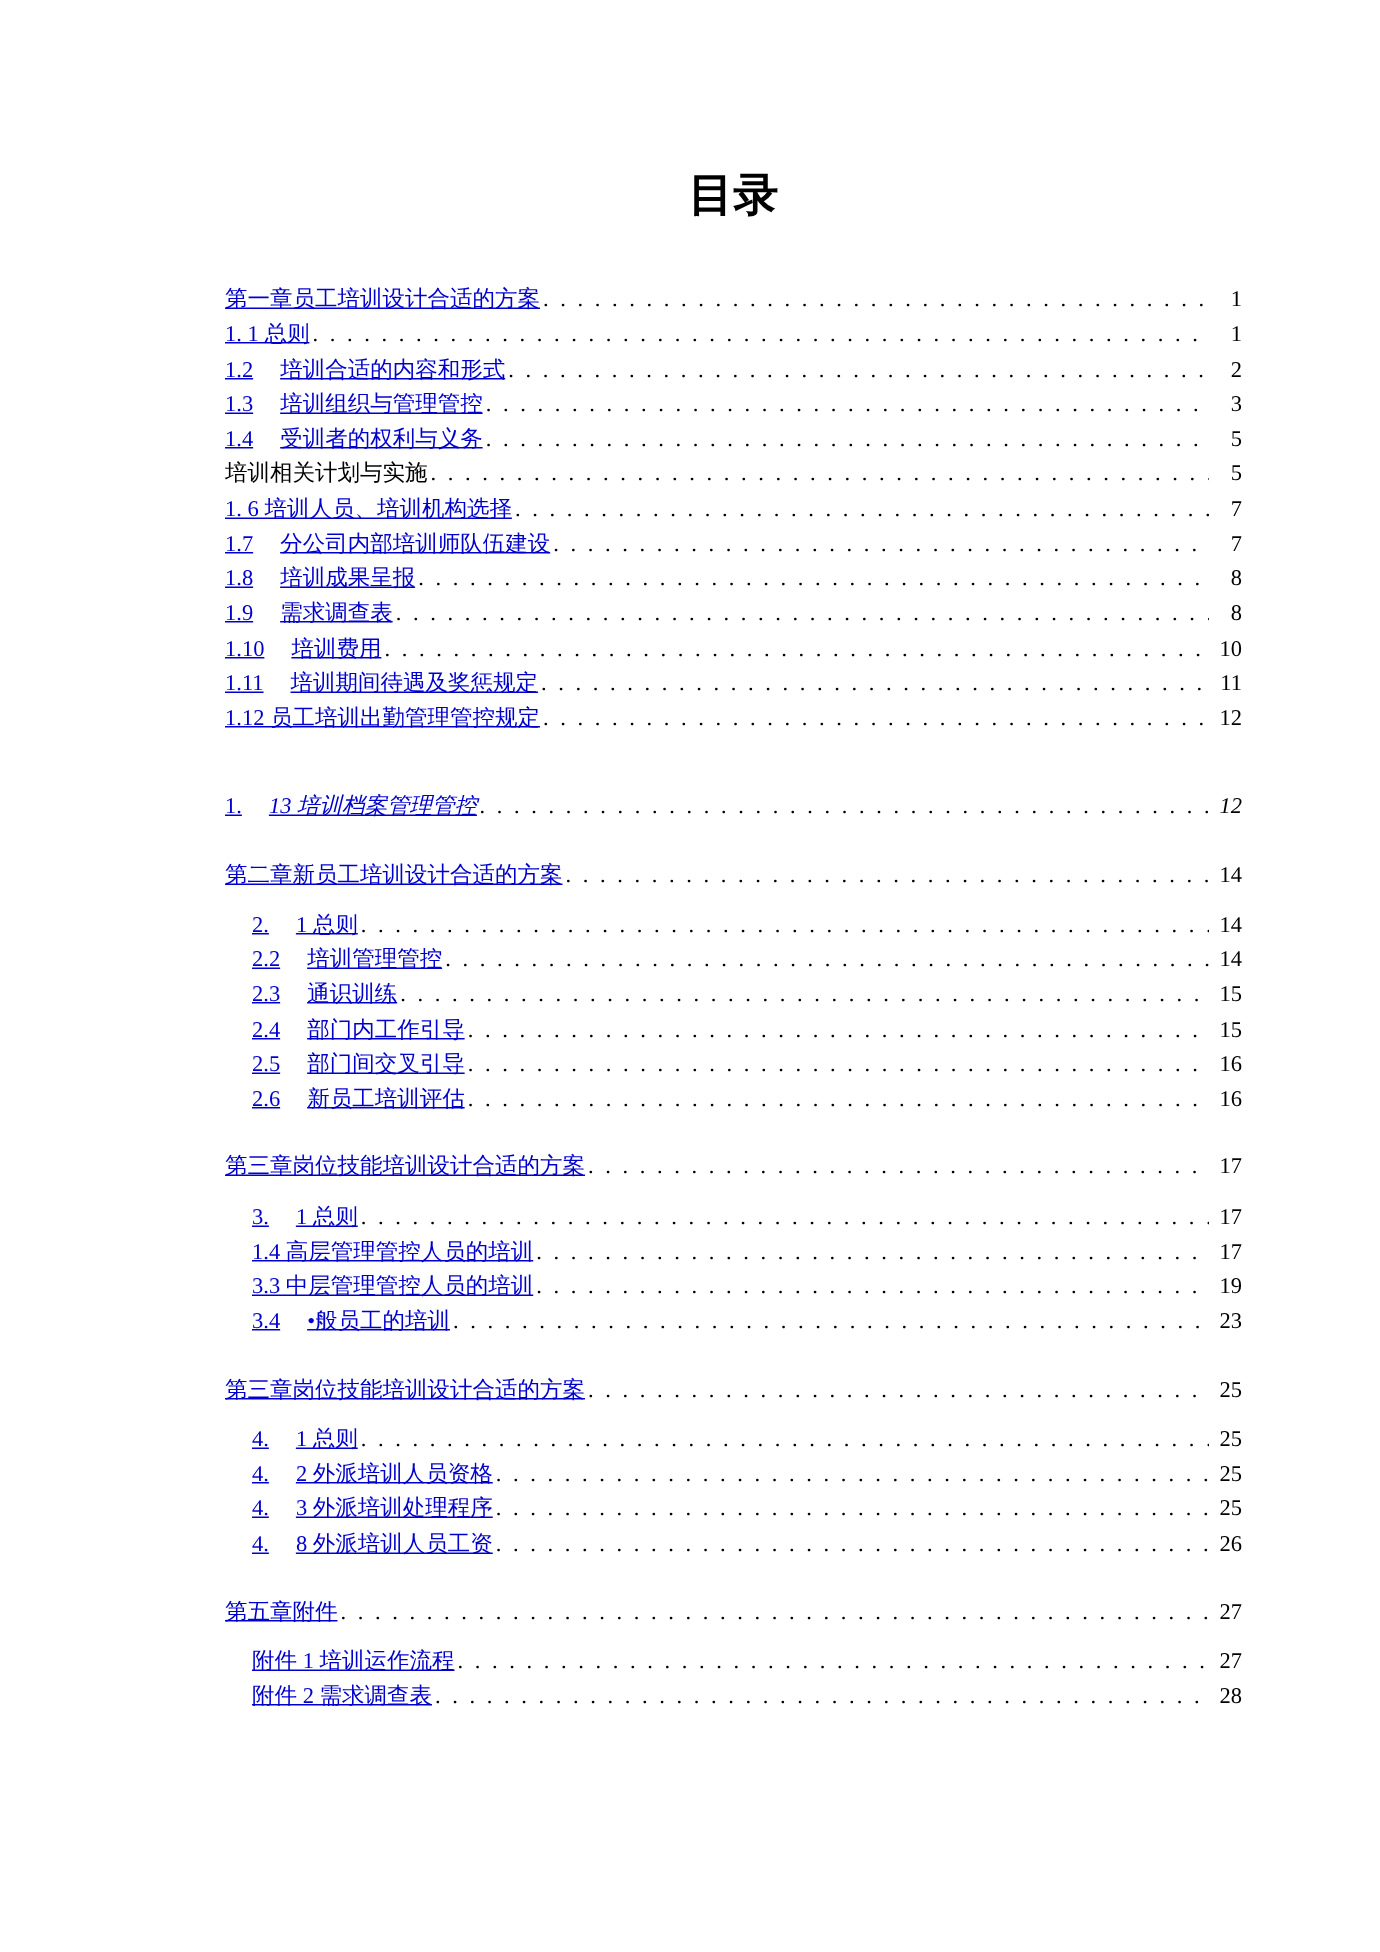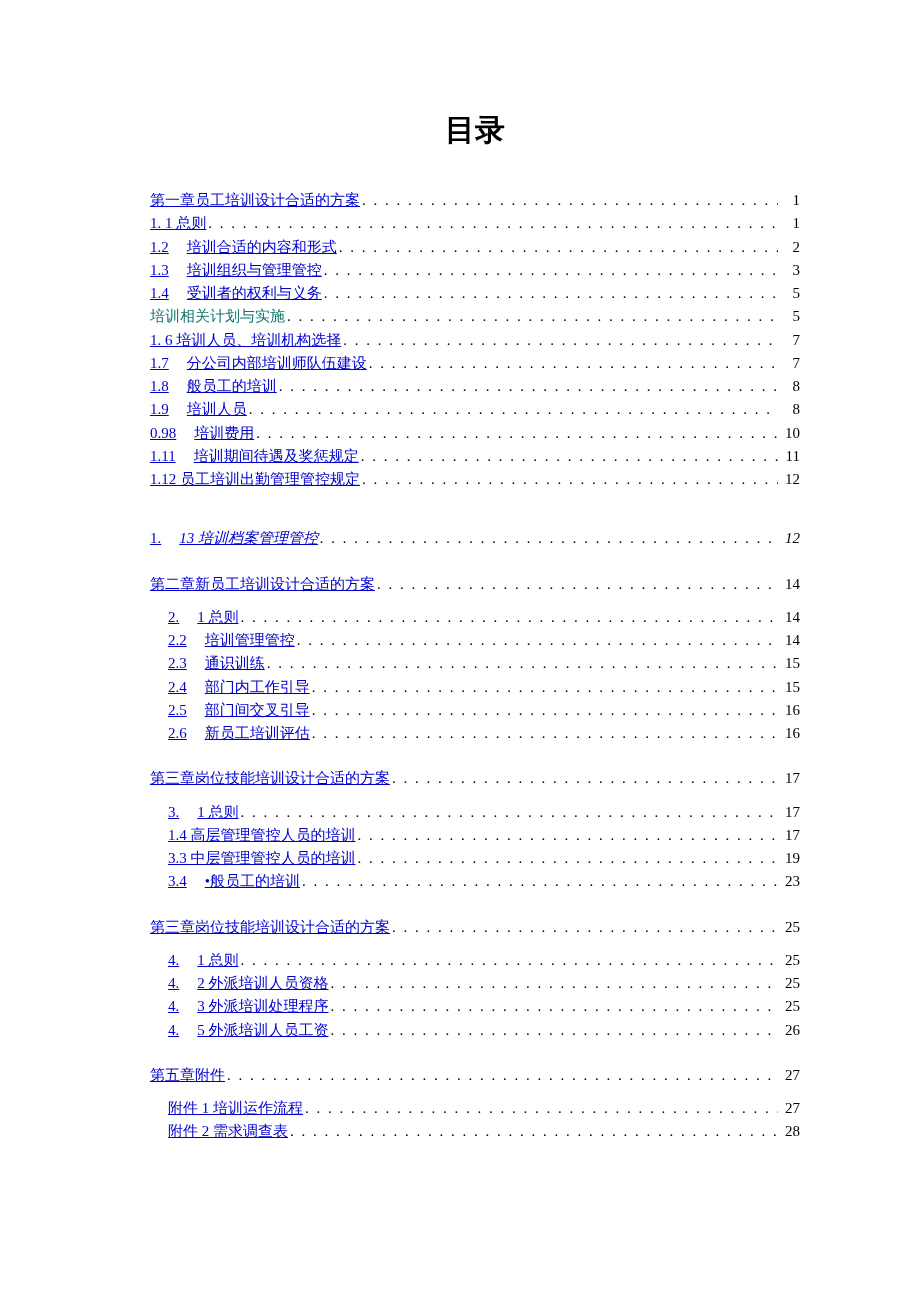--- a/index.html
+++ b/index.html
@@ -4,21 +4,21 @@
 <style>
   body {
     margin: 0;
     background: #fff;
     font-family: "SimSun", "宋体", serif;
     color: #000;
   }
   .page {
     width: 920px;
     height: 1301px;
-    padding: 110px 120px 80px 150px;
+    padding: 110px 92px 80px 150px;
     box-sizing: border-box;
   }
   .title {
     text-align: center;
     font-size: 30px;
     font-weight: bold;
     margin-bottom: 38px;
     font-family: "SimSun", "宋体", serif;
   }
   .section-group { margin-bottom: 22px; }
@@ -30,21 +30,21 @@
     white-space: nowrap;
     font-family: "SimSun", "宋体", serif;
   }
   .toc-line.indent-1 { padding-left: 18px; }
   .toc-link {
     color: #0000cd;
     text-decoration: underline;
     cursor: pointer;
   }
   .toc-link.nolink {
-    color: #0f766e;
+    color: #000000;
     text-decoration: none;
     cursor: default;
   }
   .toc-num-prefix {
     color: #0000cd;
     text-decoration: underline;
     margin-right: 18px;
     cursor: pointer;
   }
   .leader {
@@ -108,32 +108,32 @@
           <span class="pg">7</span>
         </div>
         <div class="toc-line">
           <span class="toc-num-prefix">1.7</span>
           <span class="toc-link">分公司内部培训师队伍建设</span>
           <span class="leader">. . . . . . . . . . . . . . . . . . . . . . . . . . . . . . . . . . . . . . . . . . . . . . . . . . . . . . . . . . . . . . . . . . . . . . . . . . . . . . . . . . . . . . . . . . . . . . . . . . . . . . . . . . . . . . . . . . . .</span>
           <span class="pg">7</span>
         </div>
         <div class="toc-line">
           <span class="toc-num-prefix">1.8</span>
-          <span class="toc-link">般员工的培训</span>
+          <span class="toc-link">培训成果呈报</span>
           <span class="leader">. . . . . . . . . . . . . . . . . . . . . . . . . . . . . . . . . . . . . . . . . . . . . . . . . . . . . . . . . . . . . . . . . . . . . . . . . . . . . . . . . . . . . . . . . . . . . . . . . . . . . . . . . . . . . . . . . . . .</span>
           <span class="pg">8</span>
         </div>
         <div class="toc-line">
           <span class="toc-num-prefix">1.9</span>
-          <span class="toc-link">培训人员</span>
+          <span class="toc-link">需求调查表</span>
           <span class="leader">. . . . . . . . . . . . . . . . . . . . . . . . . . . . . . . . . . . . . . . . . . . . . . . . . . . . . . . . . . . . . . . . . . . . . . . . . . . . . . . . . . . . . . . . . . . . . . . . . . . . . . . . . . . . . . . . . . . .</span>
           <span class="pg">8</span>
         </div>
         <div class="toc-line">
-          <span class="toc-num-prefix">0.98</span>
+          <span class="toc-num-prefix">1.10</span>
           <span class="toc-link">培训费用</span>
           <span class="leader">. . . . . . . . . . . . . . . . . . . . . . . . . . . . . . . . . . . . . . . . . . . . . . . . . . . . . . . . . . . . . . . . . . . . . . . . . . . . . . . . . . . . . . . . . . . . . . . . . . . . . . . . . . . . . . . . . . . .</span>
           <span class="pg">10</span>
         </div>
         <div class="toc-line">
           <span class="toc-num-prefix">1.11</span>
           <span class="toc-link">培训期间待遇及奖惩规定</span>
           <span class="leader">. . . . . . . . . . . . . . . . . . . . . . . . . . . . . . . . . . . . . . . . . . . . . . . . . . . . . . . . . . . . . . . . . . . . . . . . . . . . . . . . . . . . . . . . . . . . . . . . . . . . . . . . . . . . . . . . . . . .</span>
           <span class="pg">11</span>
         </div>
@@ -243,21 +243,21 @@
           <span class="pg">25</span>
         </div>
         <div class="toc-line indent-1">
           <span class="toc-num-prefix">4.</span>
           <span class="toc-link">3 外派培训处理程序</span>
           <span class="leader">. . . . . . . . . . . . . . . . . . . . . . . . . . . . . . . . . . . . . . . . . . . . . . . . . . . . . . . . . . . . . . . . . . . . . . . . . . . . . . . . . . . . . . . . . . . . . . . . . . . . . . . . . . . . . . . . . . . .</span>
           <span class="pg">25</span>
         </div>
         <div class="toc-line indent-1">
           <span class="toc-num-prefix">4.</span>
-          <span class="toc-link">5 外派培训人员工资</span>
+          <span class="toc-link">8 外派培训人员工资</span>
           <span class="leader">. . . . . . . . . . . . . . . . . . . . . . . . . . . . . . . . . . . . . . . . . . . . . . . . . . . . . . . . . . . . . . . . . . . . . . . . . . . . . . . . . . . . . . . . . . . . . . . . . . . . . . . . . . . . . . . . . . . .</span>
           <span class="pg">26</span>
         </div>
       </div>
       <div class="section-group">
         <div class="toc-line">
           <span class="toc-link">第五章附件</span>
           <span class="leader">. . . . . . . . . . . . . . . . . . . . . . . . . . . . . . . . . . . . . . . . . . . . . . . . . . . . . . . . . . . . . . . . . . . . . . . . . . . . . . . . . . . . . . . . . . . . . . . . . . . . . . . . . . . . . . . . . . . .</span>
           <span class="pg">27</span>
         </div>

